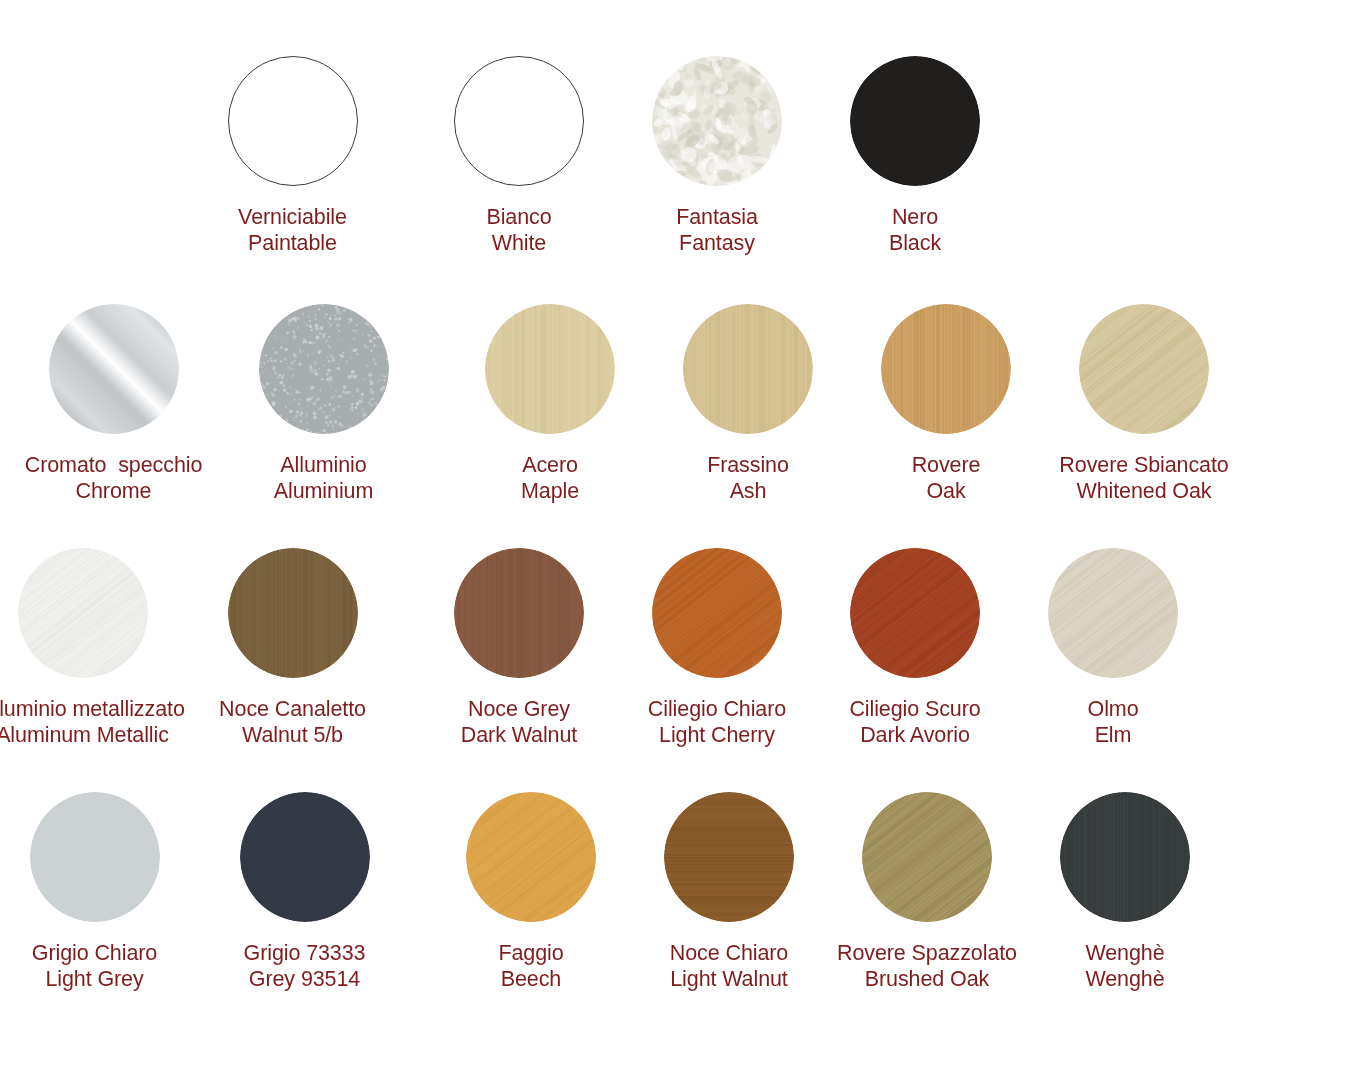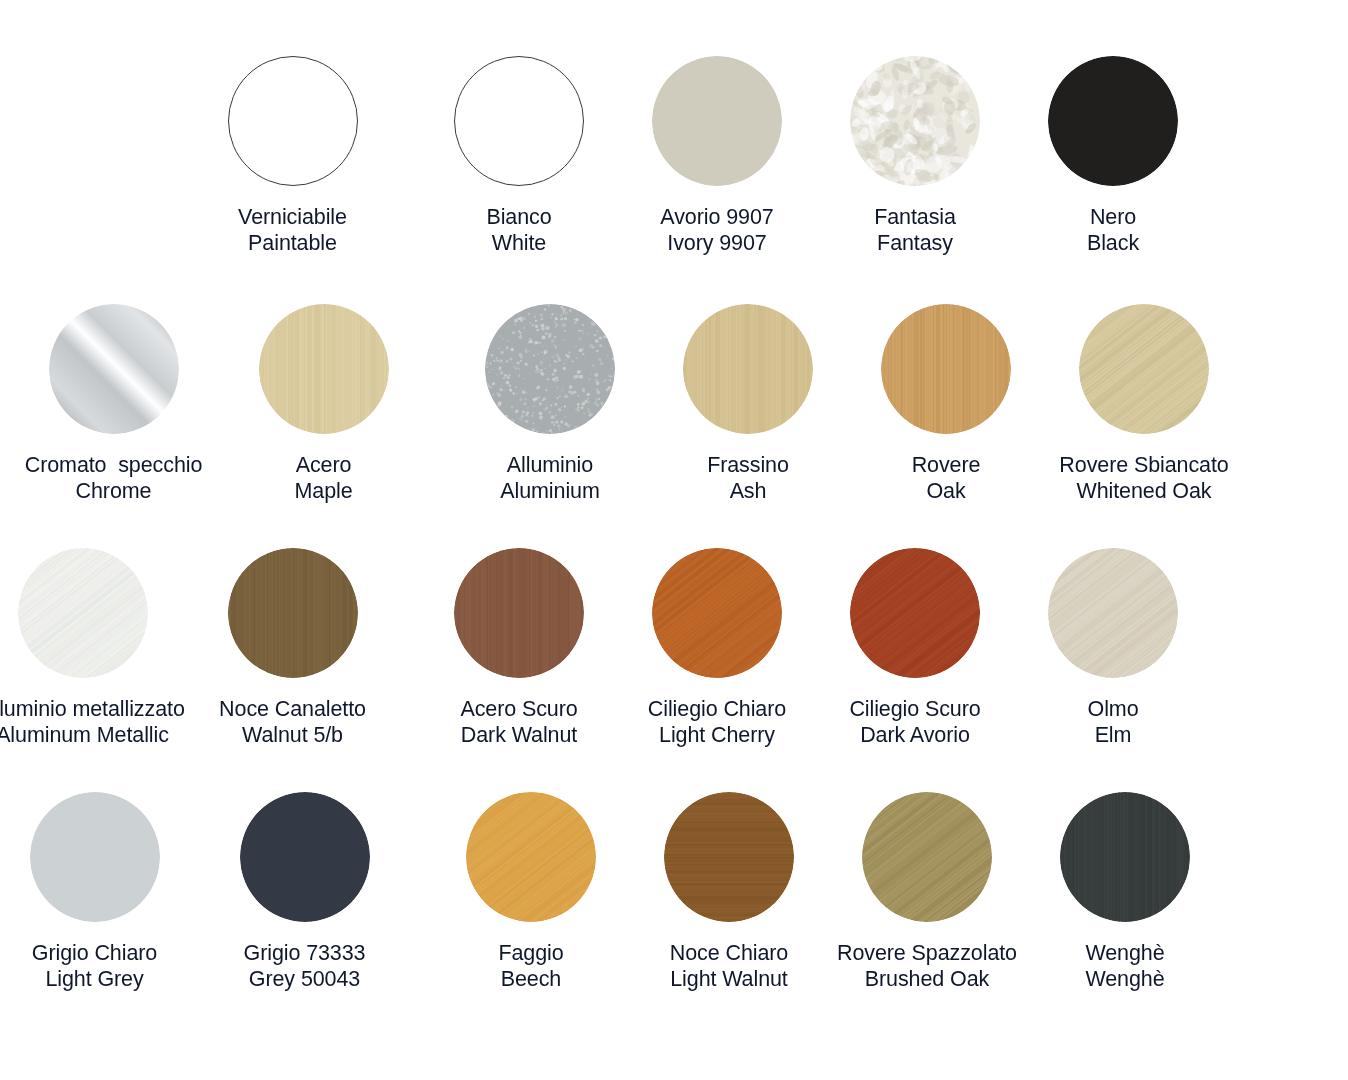--- a/index.html
+++ b/index.html
@@ -61,46 +61,38 @@
     background: #ffffff;
   }
 
   .label {
     margin-top: 18px;
     text-align: center;
     font-size: 21.5px;
     line-height: 26px;
     letter-spacing: -0.1px;
     white-space: pre;
-    color: #0f172a;
+    color: #7f1d1d;
     font-stretch: condensed;
   }
   .label .l2 { display: block; }
 </style>
 </head>
 <body>
 
 <div id="palette">
     <div class="swatch-row row-1">
       <div class="cell"></div>
       <div class="cell">
         <div class="disc outlined"></div>
         <div class="label"><span>Verniciabile</span><span class="l2">Paintable</span></div>
       </div>
       <div class="cell">
         <div class="disc outlined"></div>
         <div class="label"><span>Bianco</span><span class="l2">White</span></div>
-      </div>
-      <div class="cell">
-        <div class="disc">
-          <svg viewBox="0 0 130 130" xmlns="http://www.w3.org/2000/svg">
-            <circle cx="65" cy="65" r="65" fill="#cfccbd"></circle>
-          </svg>
-        </div>
-        <div class="label"><span>Avorio 9907</span><span class="l2">Ivory 9907</span></div>
       </div>
       <div class="cell">
         <div class="disc">
           <svg viewBox="0 0 130 130" xmlns="http://www.w3.org/2000/svg">
             <defs>
               <clipPath id="cg0">
                 <circle cx="65" cy="65" r="65"></circle>
               </clipPath>
             </defs>
             <g clip-path="url(#cg0)">
@@ -391,83 +383,20 @@
                 <stop offset="52%" stop-color="#ffffff"></stop>
                 <stop offset="62%" stop-color="#c9cdd0"></stop>
                 <stop offset="80%" stop-color="#e2e5e7"></stop>
                 <stop offset="100%" stop-color="#a3a7aa"></stop>
               </linearGradient>
             </defs>
             <circle cx="65" cy="65" r="65" fill="url(#lgg1)"></circle>
           </svg>
         </div>
         <div class="label"><span>Cromato  specchio</span><span class="l2">Chrome</span></div>
-      </div>
-      <div class="cell">
-        <div class="disc">
-          <svg viewBox="0 0 130 130" xmlns="http://www.w3.org/2000/svg">
-            <defs>
-              <clipPath id="cg3">
-                <circle cx="65" cy="65" r="65"></circle>
-              </clipPath>
-            </defs>
-            <g clip-path="url(#cg3)">
-              <rect width="130" height="130" fill="#ded0a5"></rect>
-              <g transform="rotate(0 65 65)">
-                <rect x="-10.00" y="-30" width="3.53" height="200" fill="#cfbf90" opacity="0.48"></rect>
-                <rect x="-6.74" y="-30" width="0.61" height="200" fill="#cfbf90" opacity="0.19"></rect>
-                <rect x="-3.48" y="-30" width="3.19" height="200" fill="#cfbf90" opacity="0.45"></rect>
-                <rect x="-0.22" y="-30" width="3.19" height="200" fill="#cfbf90" opacity="0.25"></rect>
-                <rect x="3.04" y="-30" width="2.31" height="200" fill="#cfbf90" opacity="0.34"></rect>
-                <rect x="6.30" y="-30" width="1.55" height="200" fill="#cfbf90" opacity="0.17"></rect>
-                <rect x="9.57" y="-30" width="3.15" height="200" fill="#cfbf90" opacity="0.20"></rect>
-                <rect x="12.83" y="-30" width="2.76" height="200" fill="#cfbf90" opacity="0.11"></rect>
-                <rect x="16.09" y="-30" width="3.30" height="200" fill="#cfbf90" opacity="0.33"></rect>
-                <rect x="19.35" y="-30" width="3.26" height="200" fill="#cfbf90" opacity="0.30"></rect>
-                <rect x="22.61" y="-30" width="3.20" height="200" fill="#cfbf90" opacity="0.26"></rect>
-                <rect x="25.87" y="-30" width="0.93" height="200" fill="#cfbf90" opacity="0.43"></rect>
-                <rect x="29.13" y="-30" width="2.78" height="200" fill="#cfbf90" opacity="0.44"></rect>
-                <rect x="32.39" y="-30" width="2.10" height="200" fill="#cfbf90" opacity="0.48"></rect>
-                <rect x="35.65" y="-30" width="3.42" height="200" fill="#cfbf90" opacity="0.46"></rect>
-                <rect x="38.91" y="-30" width="1.26" height="200" fill="#cfbf90" opacity="0.43"></rect>
-                <rect x="42.17" y="-30" width="3.79" height="200" fill="#cfbf90" opacity="0.18"></rect>
-                <rect x="45.43" y="-30" width="0.83" height="200" fill="#cfbf90" opacity="0.21"></rect>
-                <rect x="48.70" y="-30" width="2.70" height="200" fill="#cfbf90" opacity="0.45"></rect>
-                <rect x="51.96" y="-30" width="0.70" height="200" fill="#cfbf90" opacity="0.48"></rect>
-                <rect x="55.22" y="-30" width="3.41" height="200" fill="#cfbf90" opacity="0.49"></rect>
-                <rect x="58.48" y="-30" width="2.91" height="200" fill="#cfbf90" opacity="0.49"></rect>
-                <rect x="61.74" y="-30" width="1.04" height="200" fill="#cfbf90" opacity="0.22"></rect>
-                <rect x="65.00" y="-30" width="1.83" height="200" fill="#cfbf90" opacity="0.45"></rect>
-                <rect x="68.26" y="-30" width="2.21" height="200" fill="#cfbf90" opacity="0.35"></rect>
-                <rect x="71.52" y="-30" width="3.36" height="200" fill="#cfbf90" opacity="0.33"></rect>
-                <rect x="74.78" y="-30" width="2.54" height="200" fill="#cfbf90" opacity="0.27"></rect>
-                <rect x="78.04" y="-30" width="2.13" height="200" fill="#cfbf90" opacity="0.20"></rect>
-                <rect x="81.30" y="-30" width="1.25" height="200" fill="#cfbf90" opacity="0.33"></rect>
-                <rect x="84.57" y="-30" width="3.52" height="200" fill="#cfbf90" opacity="0.17"></rect>
-                <rect x="87.83" y="-30" width="3.44" height="200" fill="#cfbf90" opacity="0.14"></rect>
-                <rect x="91.09" y="-30" width="2.04" height="200" fill="#cfbf90" opacity="0.23"></rect>
-                <rect x="94.35" y="-30" width="1.24" height="200" fill="#cfbf90" opacity="0.21"></rect>
-                <rect x="97.61" y="-30" width="1.44" height="200" fill="#cfbf90" opacity="0.16"></rect>
-                <rect x="100.87" y="-30" width="2.36" height="200" fill="#cfbf90" opacity="0.42"></rect>
-                <rect x="104.13" y="-30" width="1.29" height="200" fill="#cfbf90" opacity="0.48"></rect>
-                <rect x="107.39" y="-30" width="0.73" height="200" fill="#cfbf90" opacity="0.17"></rect>
-                <rect x="110.65" y="-30" width="3.48" height="200" fill="#cfbf90" opacity="0.33"></rect>
-                <rect x="113.91" y="-30" width="2.95" height="200" fill="#cfbf90" opacity="0.47"></rect>
-                <rect x="117.17" y="-30" width="2.65" height="200" fill="#cfbf90" opacity="0.31"></rect>
-                <rect x="120.43" y="-30" width="3.02" height="200" fill="#cfbf90" opacity="0.14"></rect>
-                <rect x="123.70" y="-30" width="0.82" height="200" fill="#cfbf90" opacity="0.46"></rect>
-                <rect x="126.96" y="-30" width="0.85" height="200" fill="#cfbf90" opacity="0.44"></rect>
-                <rect x="130.22" y="-30" width="3.28" height="200" fill="#cfbf90" opacity="0.42"></rect>
-                <rect x="133.48" y="-30" width="1.09" height="200" fill="#cfbf90" opacity="0.39"></rect>
-                <rect x="136.74" y="-30" width="3.31" height="200" fill="#cfbf90" opacity="0.45"></rect>
-              </g>
-            </g>
-          </svg>
-        </div>
-        <div class="label"><span>Acero</span><span class="l2">Maple</span></div>
       </div>
       <div class="cell">
         <div class="disc">
           <svg viewBox="0 0 130 130" xmlns="http://www.w3.org/2000/svg">
             <defs>
               <clipPath id="cg2">
                 <circle cx="65" cy="65" r="65"></circle>
               </clipPath>
             </defs>
             <g clip-path="url(#cg2)">
@@ -1374,20 +1303,83 @@
               <circle cx="122.5" cy="6.6" r="1.7" fill="#a8aeb0" opacity="0.86"></circle>
             </g>
           </svg>
         </div>
         <div class="label"><span>Alluminio</span><span class="l2">Aluminium</span></div>
       </div>
       <div class="cell">
         <div class="disc">
           <svg viewBox="0 0 130 130" xmlns="http://www.w3.org/2000/svg">
             <defs>
+              <clipPath id="cg3">
+                <circle cx="65" cy="65" r="65"></circle>
+              </clipPath>
+            </defs>
+            <g clip-path="url(#cg3)">
+              <rect width="130" height="130" fill="#ded0a5"></rect>
+              <g transform="rotate(0 65 65)">
+                <rect x="-10.00" y="-30" width="3.53" height="200" fill="#cfbf90" opacity="0.48"></rect>
+                <rect x="-6.74" y="-30" width="0.61" height="200" fill="#cfbf90" opacity="0.19"></rect>
+                <rect x="-3.48" y="-30" width="3.19" height="200" fill="#cfbf90" opacity="0.45"></rect>
+                <rect x="-0.22" y="-30" width="3.19" height="200" fill="#cfbf90" opacity="0.25"></rect>
+                <rect x="3.04" y="-30" width="2.31" height="200" fill="#cfbf90" opacity="0.34"></rect>
+                <rect x="6.30" y="-30" width="1.55" height="200" fill="#cfbf90" opacity="0.17"></rect>
+                <rect x="9.57" y="-30" width="3.15" height="200" fill="#cfbf90" opacity="0.20"></rect>
+                <rect x="12.83" y="-30" width="2.76" height="200" fill="#cfbf90" opacity="0.11"></rect>
+                <rect x="16.09" y="-30" width="3.30" height="200" fill="#cfbf90" opacity="0.33"></rect>
+                <rect x="19.35" y="-30" width="3.26" height="200" fill="#cfbf90" opacity="0.30"></rect>
+                <rect x="22.61" y="-30" width="3.20" height="200" fill="#cfbf90" opacity="0.26"></rect>
+                <rect x="25.87" y="-30" width="0.93" height="200" fill="#cfbf90" opacity="0.43"></rect>
+                <rect x="29.13" y="-30" width="2.78" height="200" fill="#cfbf90" opacity="0.44"></rect>
+                <rect x="32.39" y="-30" width="2.10" height="200" fill="#cfbf90" opacity="0.48"></rect>
+                <rect x="35.65" y="-30" width="3.42" height="200" fill="#cfbf90" opacity="0.46"></rect>
+                <rect x="38.91" y="-30" width="1.26" height="200" fill="#cfbf90" opacity="0.43"></rect>
+                <rect x="42.17" y="-30" width="3.79" height="200" fill="#cfbf90" opacity="0.18"></rect>
+                <rect x="45.43" y="-30" width="0.83" height="200" fill="#cfbf90" opacity="0.21"></rect>
+                <rect x="48.70" y="-30" width="2.70" height="200" fill="#cfbf90" opacity="0.45"></rect>
+                <rect x="51.96" y="-30" width="0.70" height="200" fill="#cfbf90" opacity="0.48"></rect>
+                <rect x="55.22" y="-30" width="3.41" height="200" fill="#cfbf90" opacity="0.49"></rect>
+                <rect x="58.48" y="-30" width="2.91" height="200" fill="#cfbf90" opacity="0.49"></rect>
+                <rect x="61.74" y="-30" width="1.04" height="200" fill="#cfbf90" opacity="0.22"></rect>
+                <rect x="65.00" y="-30" width="1.83" height="200" fill="#cfbf90" opacity="0.45"></rect>
+                <rect x="68.26" y="-30" width="2.21" height="200" fill="#cfbf90" opacity="0.35"></rect>
+                <rect x="71.52" y="-30" width="3.36" height="200" fill="#cfbf90" opacity="0.33"></rect>
+                <rect x="74.78" y="-30" width="2.54" height="200" fill="#cfbf90" opacity="0.27"></rect>
+                <rect x="78.04" y="-30" width="2.13" height="200" fill="#cfbf90" opacity="0.20"></rect>
+                <rect x="81.30" y="-30" width="1.25" height="200" fill="#cfbf90" opacity="0.33"></rect>
+                <rect x="84.57" y="-30" width="3.52" height="200" fill="#cfbf90" opacity="0.17"></rect>
+                <rect x="87.83" y="-30" width="3.44" height="200" fill="#cfbf90" opacity="0.14"></rect>
+                <rect x="91.09" y="-30" width="2.04" height="200" fill="#cfbf90" opacity="0.23"></rect>
+                <rect x="94.35" y="-30" width="1.24" height="200" fill="#cfbf90" opacity="0.21"></rect>
+                <rect x="97.61" y="-30" width="1.44" height="200" fill="#cfbf90" opacity="0.16"></rect>
+                <rect x="100.87" y="-30" width="2.36" height="200" fill="#cfbf90" opacity="0.42"></rect>
+                <rect x="104.13" y="-30" width="1.29" height="200" fill="#cfbf90" opacity="0.48"></rect>
+                <rect x="107.39" y="-30" width="0.73" height="200" fill="#cfbf90" opacity="0.17"></rect>
+                <rect x="110.65" y="-30" width="3.48" height="200" fill="#cfbf90" opacity="0.33"></rect>
+                <rect x="113.91" y="-30" width="2.95" height="200" fill="#cfbf90" opacity="0.47"></rect>
+                <rect x="117.17" y="-30" width="2.65" height="200" fill="#cfbf90" opacity="0.31"></rect>
+                <rect x="120.43" y="-30" width="3.02" height="200" fill="#cfbf90" opacity="0.14"></rect>
+                <rect x="123.70" y="-30" width="0.82" height="200" fill="#cfbf90" opacity="0.46"></rect>
+                <rect x="126.96" y="-30" width="0.85" height="200" fill="#cfbf90" opacity="0.44"></rect>
+                <rect x="130.22" y="-30" width="3.28" height="200" fill="#cfbf90" opacity="0.42"></rect>
+                <rect x="133.48" y="-30" width="1.09" height="200" fill="#cfbf90" opacity="0.39"></rect>
+                <rect x="136.74" y="-30" width="3.31" height="200" fill="#cfbf90" opacity="0.45"></rect>
+              </g>
+            </g>
+          </svg>
+        </div>
+        <div class="label"><span>Acero</span><span class="l2">Maple</span></div>
+      </div>
+      <div class="cell">
+        <div class="disc">
+          <svg viewBox="0 0 130 130" xmlns="http://www.w3.org/2000/svg">
+            <defs>
               <clipPath id="cg4">
                 <circle cx="65" cy="65" r="65"></circle>
               </clipPath>
             </defs>
             <g clip-path="url(#cg4)">
               <rect width="130" height="130" fill="#d6c495"></rect>
               <g transform="rotate(0 65 65)">
                 <rect x="-10.00" y="-30" width="1.27" height="200" fill="#c8b37e" opacity="0.30"></rect>
                 <rect x="-6.74" y="-30" width="3.50" height="200" fill="#c8b37e" opacity="0.14"></rect>
                 <rect x="-3.48" y="-30" width="3.30" height="200" fill="#c8b37e" opacity="0.30"></rect>
@@ -1748,21 +1740,21 @@
                 <rect x="120.43" y="-30" width="2.54" height="200" fill="#774c37" opacity="0.11"></rect>
                 <rect x="123.70" y="-30" width="1.93" height="200" fill="#774c37" opacity="0.14"></rect>
                 <rect x="126.96" y="-30" width="1.77" height="200" fill="#774c37" opacity="0.46"></rect>
                 <rect x="130.22" y="-30" width="2.66" height="200" fill="#774c37" opacity="0.13"></rect>
                 <rect x="133.48" y="-30" width="1.76" height="200" fill="#774c37" opacity="0.32"></rect>
                 <rect x="136.74" y="-30" width="2.58" height="200" fill="#774c37" opacity="0.46"></rect>
               </g>
             </g>
           </svg>
         </div>
-        <div class="label"><span>Acero Scuro</span><span class="l2">Dark Walnut</span></div>
+        <div class="label"><span>Noce Grey</span><span class="l2">Dark Walnut</span></div>
       </div>
       <div class="cell">
         <div class="disc">
           <svg viewBox="0 0 130 130" xmlns="http://www.w3.org/2000/svg">
             <defs>
               <clipPath id="cg10">
                 <circle cx="65" cy="65" r="65"></circle>
               </clipPath>
             </defs>
             <g clip-path="url(#cg10)">
@@ -1955,21 +1947,21 @@
           </svg>
         </div>
         <div class="label"><span>Grigio Chiaro</span><span class="l2">Light Grey</span></div>
       </div>
       <div class="cell">
         <div class="disc">
           <svg viewBox="0 0 130 130" xmlns="http://www.w3.org/2000/svg">
             <circle cx="65" cy="65" r="65" fill="#343a45"></circle>
           </svg>
         </div>
-        <div class="label"><span>Grigio 73333</span><span class="l2">Grey 50043</span></div>
+        <div class="label"><span>Grigio 73333</span><span class="l2">Grey 93514</span></div>
       </div>
       <div class="cell">
         <div class="disc">
           <svg viewBox="0 0 130 130" xmlns="http://www.w3.org/2000/svg">
             <defs>
               <clipPath id="cg13">
                 <circle cx="65" cy="65" r="65"></circle>
               </clipPath>
             </defs>
             <g clip-path="url(#cg13)">

